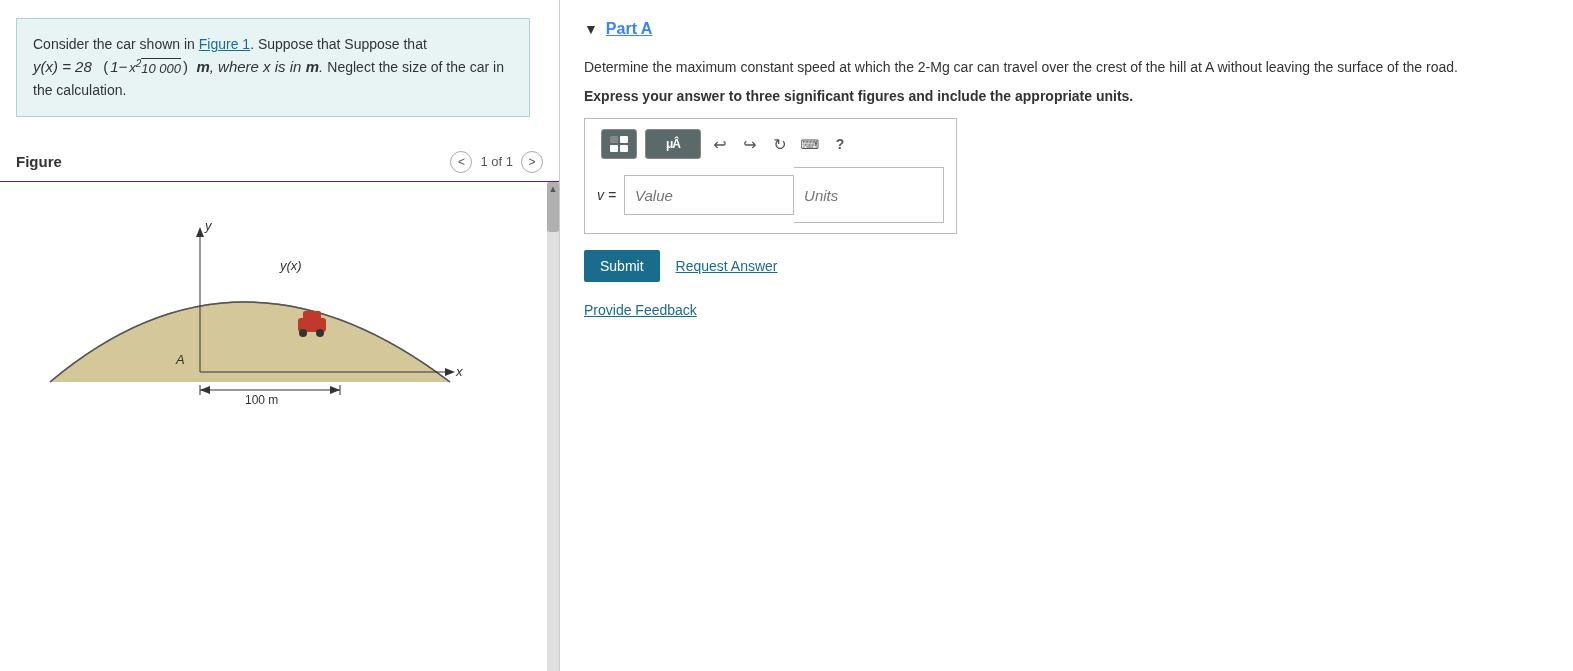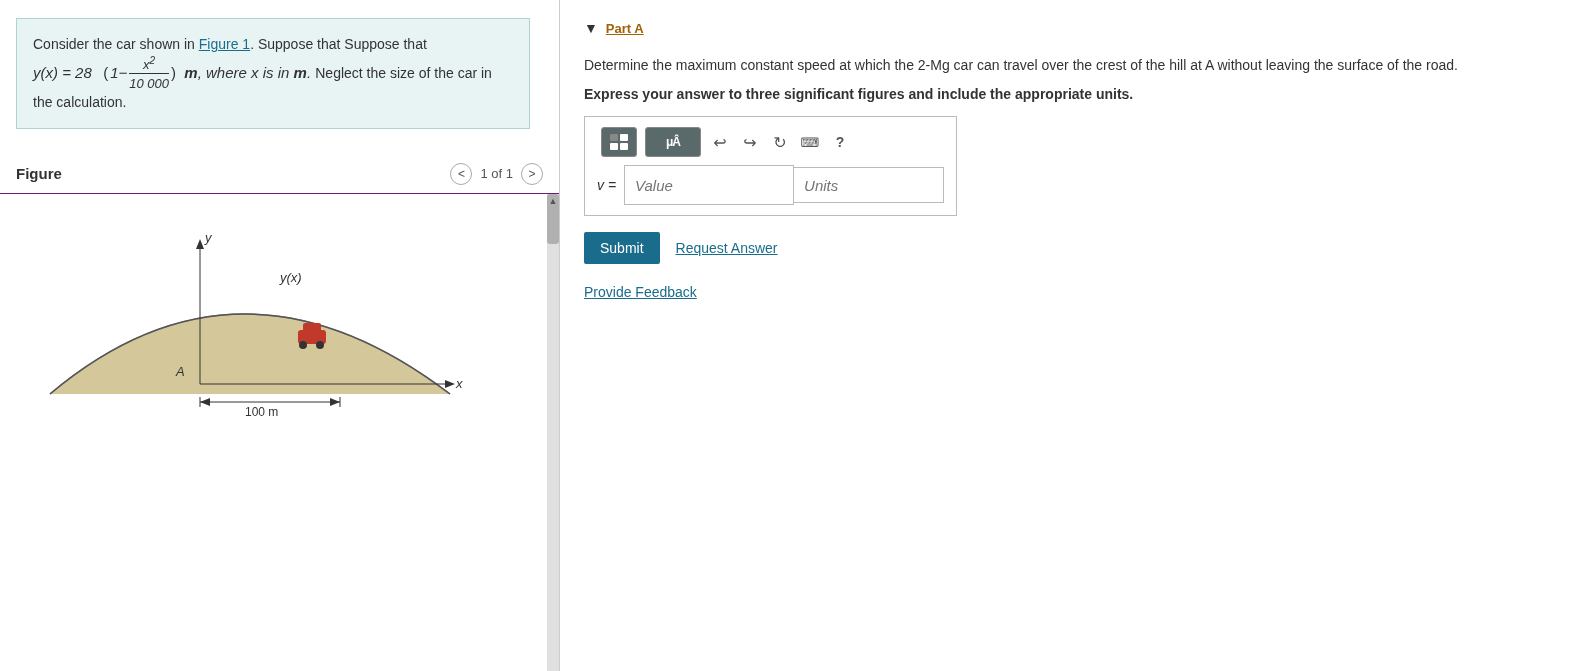--- a/index.html
+++ b/index.html
@@ -101,23 +101,23 @@
       margin-bottom: 18px;
     }
 
     .part-arrow {
       font-size: 14px;
       color: #333;
       cursor: pointer;
     }
 
     .part-title {
-      font-size: 13px;
+      font-size: 16px;
       font-weight: bold;
-      color: #a16207;
+      color: #3b82f6;
       text-decoration: underline;
     }
 
     .question-text {
       font-size: 14px;
       color: #333;
       line-height: 1.6;
       margin-bottom: 10px;
     }
 
@@ -198,21 +198,21 @@
       border-right: 1px solid #bbb;
       padding: 0 10px;
       font-size: 15px;
       color: #999;
       font-style: italic;
       outline: none;
     }
 
     .units-input {
       width: 150px;
-      height: 36px;
+      height: 56px;
       border: 1px solid #bbb;
       border-left: none;
       padding: 0 10px;
       font-size: 15px;
       color: #3b82f6;
       font-style: italic;
       outline: none;
     }
 
     .submit-row {
@@ -253,21 +253,21 @@
 
 <div class="left-panel" style="position:relative;">
   <div class="problem-text">
     <span>Consider the car shown in </span><a>Figure 1</a><span>. Suppose that</span> Suppose that<br>
     
     <span style="font-style:italic; font-size:15px;">
       <i>y</i>(<i>x</i>) = 28  
       <span style="display:inline-flex; align-items:center; gap:2px;">
         <span style="font-style:normal;">(</span>
         <span>1−</span>
-        <span style="display:inline-flex; flex-direction:column; align-items:center; font-size:13px; line-height:1.1;">
+        <span style="display:inline-flex; font-size:13px; line-height:1.1;">
           <span><i>x</i><sup>2</sup></span>
           <span style="border-top:1px solid #333; padding-top:3px;">10 000</span>
         </span>
         <span style="font-style:normal;">)</span>
       </span>
       &nbsp;<b>m</b>, where <i>x</i> is in <b>m</b>.
     </span>
     <span> Neglect the size of the car in the calculation.</span>
   </div>
 

